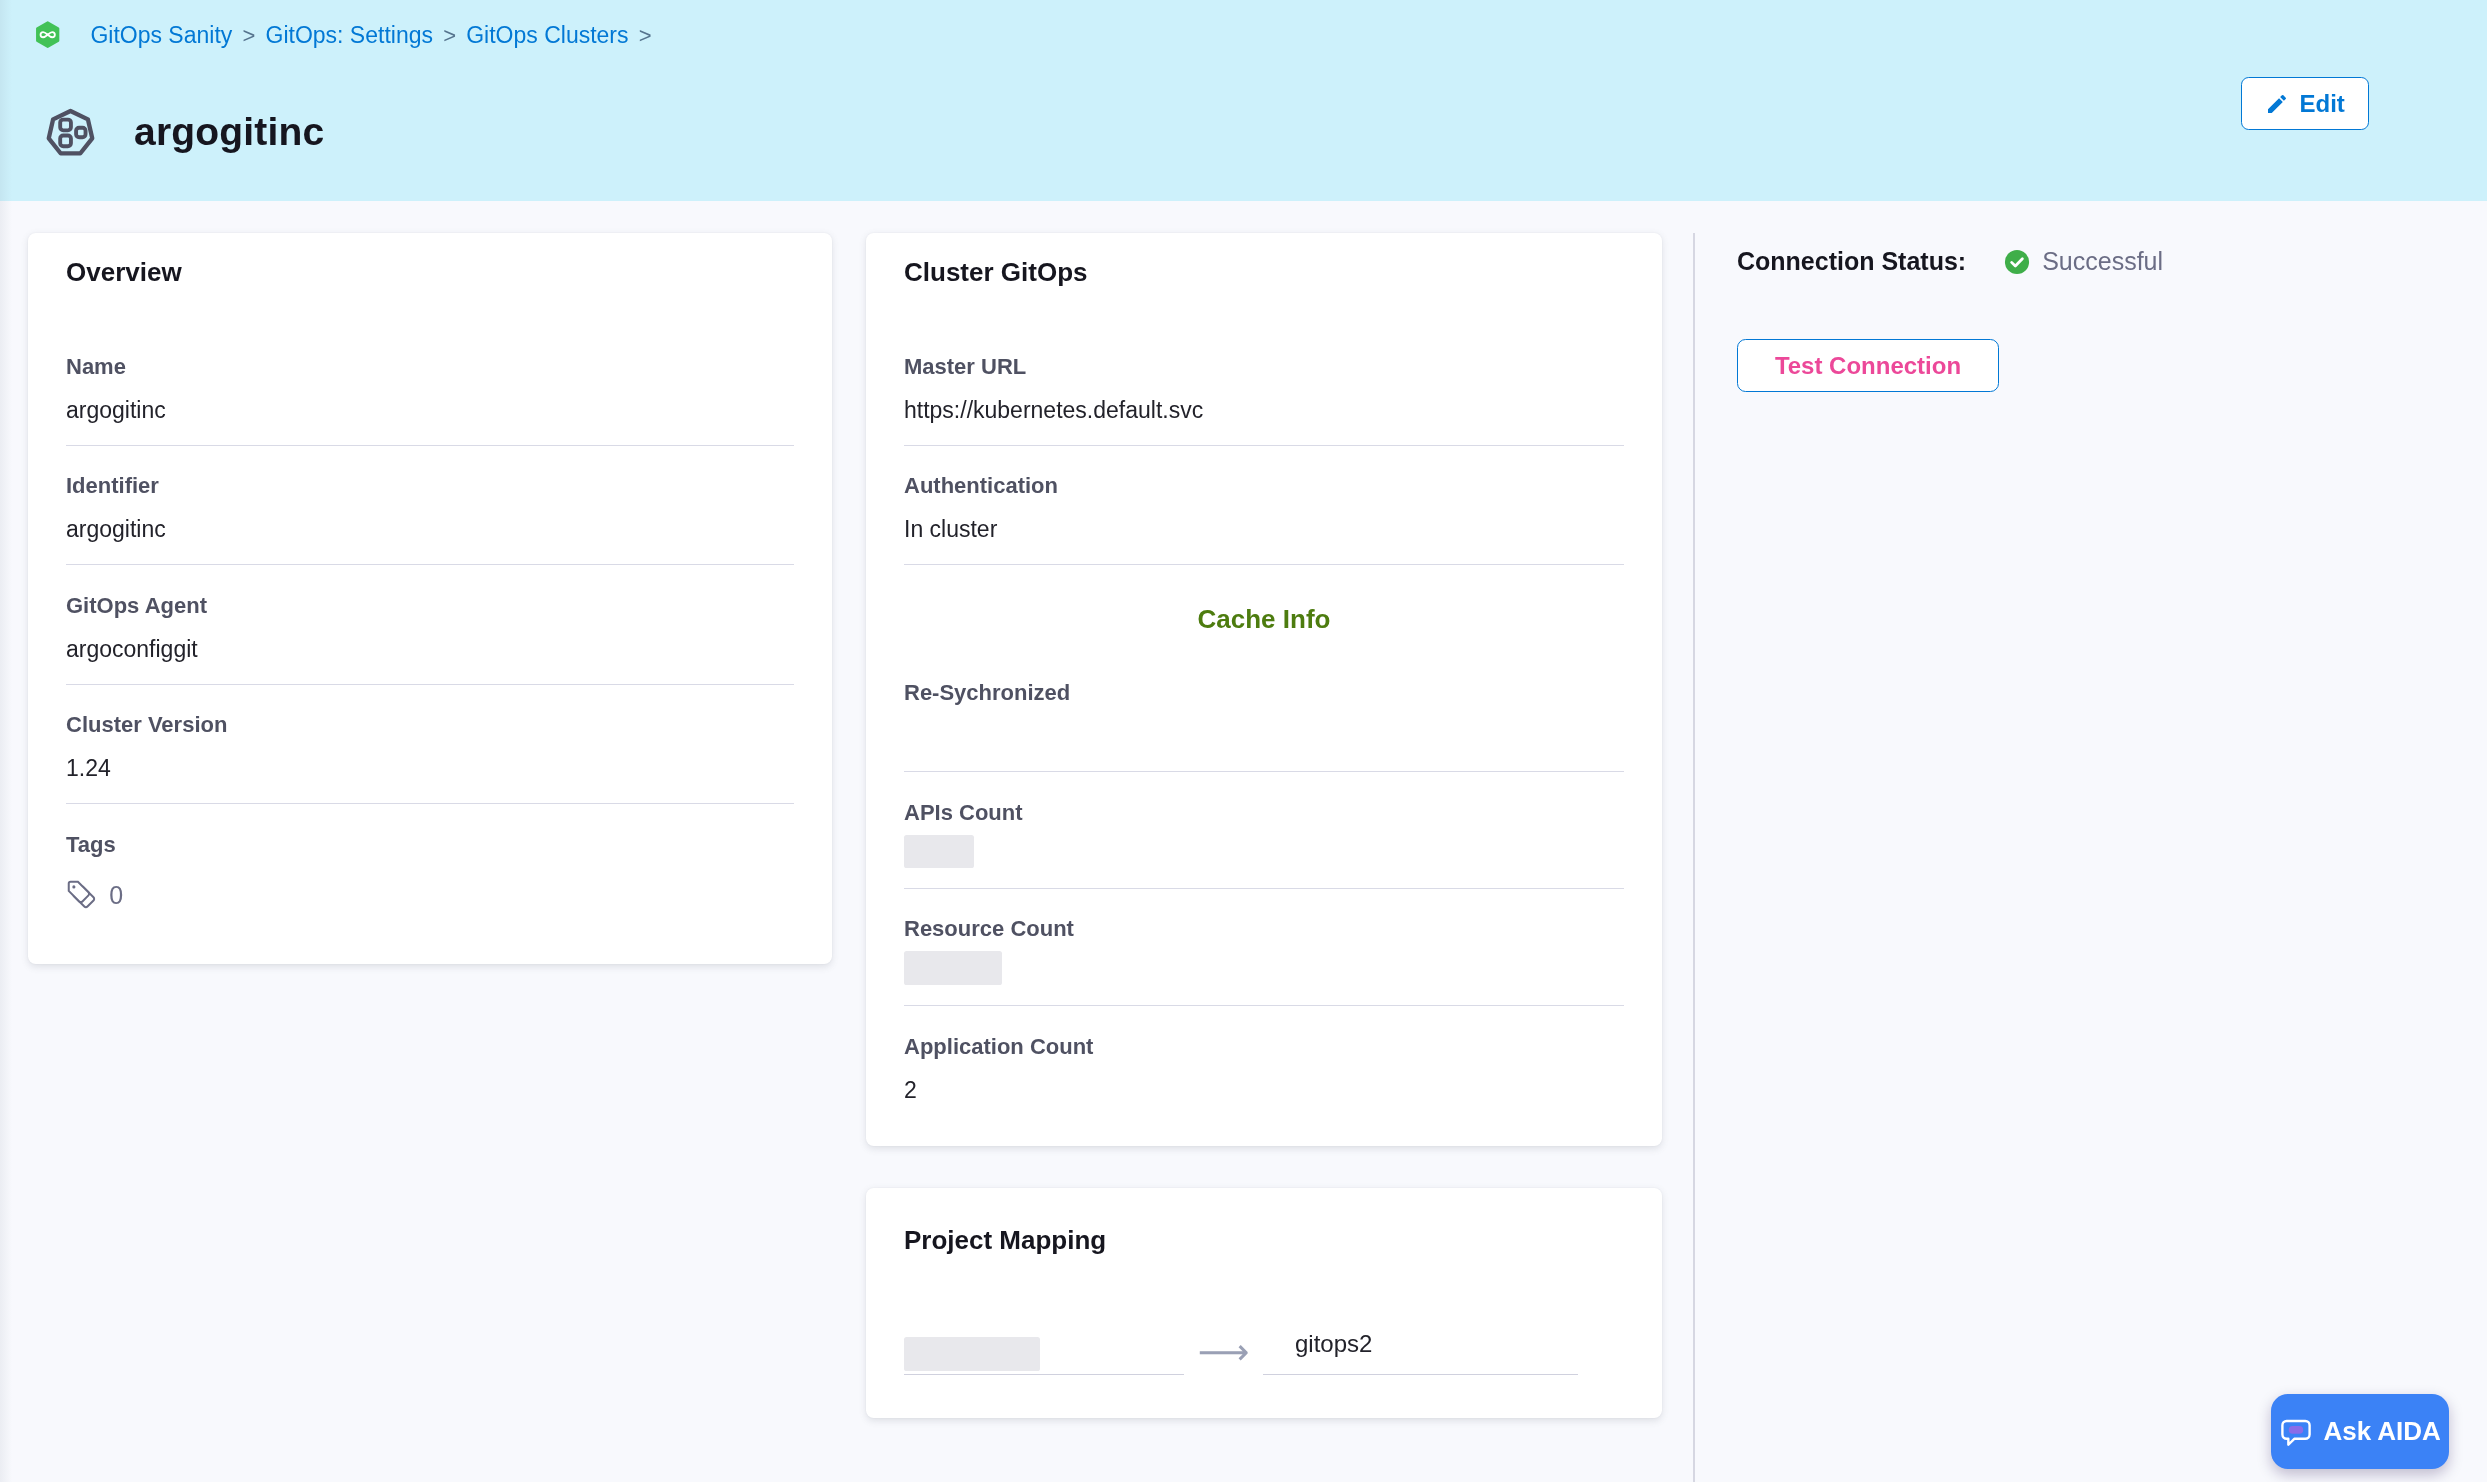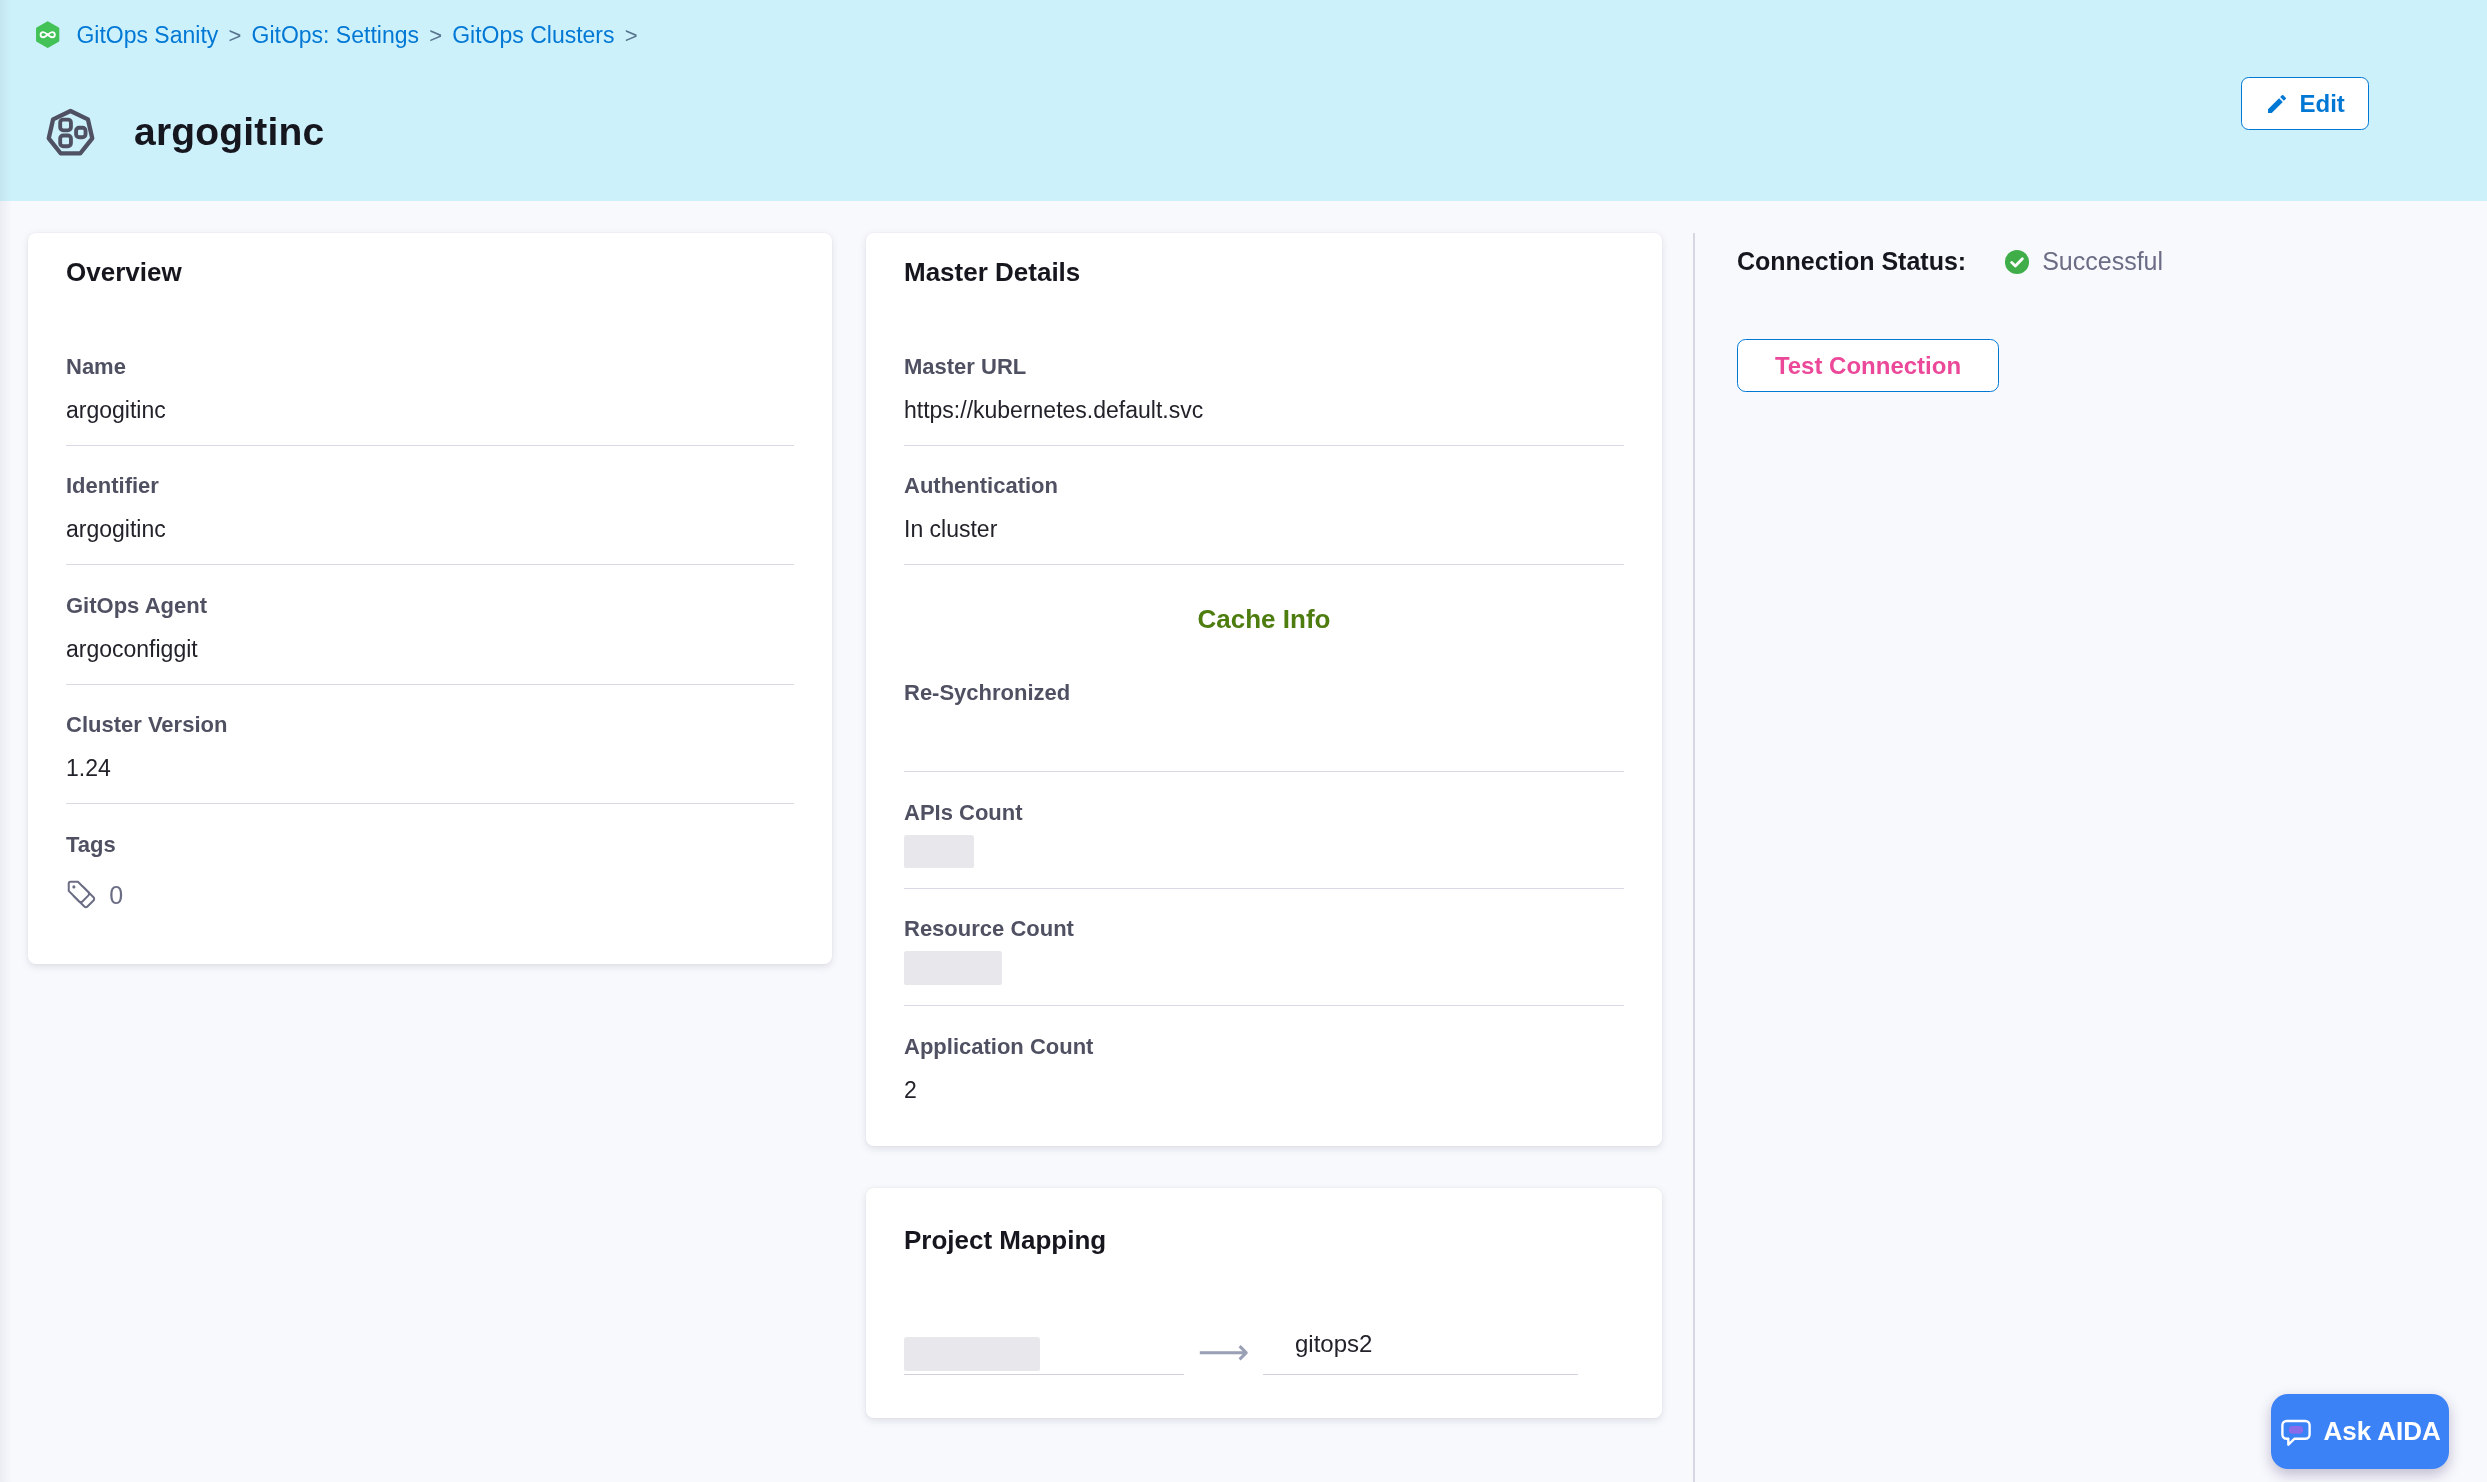--- a/index.html
+++ b/index.html
@@ -10,21 +10,21 @@
     -webkit-font-smoothing:antialiased;
   }
   
   .left-edge-shade{position:absolute;left:0;top:0;bottom:0;width:12px;
     background:linear-gradient(to right, rgba(120,130,150,0.10), rgba(120,130,150,0));pointer-events:none;z-index:50;}
 
   
   .header-band{position:absolute;left:0;top:0;width:100%;height:201px;background:#cdf1fb;}
   .breadcrumb{position:absolute;left:34px;top:20.6px;display:flex;align-items:center;font-size:23px;line-height:29px;}
   .breadcrumb .crumb{color:#0278d5;text-decoration:none;cursor:pointer;margin:0 5.1px;}
-  .breadcrumb .crumb:first-of-type{margin-left:15px;}
+  .breadcrumb .crumb:first-of-type{margin-left:29px;}
   .crumb-sep{color:#56748e;font-size:22px;margin:0 5.1px;font-weight:400;}
   .gitops-logo{width:27.4px;height:27.4px;flex:0 0 auto;display:block;}
 
   .title-row{position:absolute;left:43px;top:84px;display:flex;align-items:center;}
   .cluster-icon{width:55px;height:55px;display:block;}
   .page-title{margin-left:36px;font-size:39px;font-weight:700;color:#16161f;letter-spacing:0.2px;}
 
   .edit-btn{position:absolute;left:2241px;top:77px;width:128px;height:53px;box-sizing:border-box;
     background:#ffffff;border:1.7px solid #0278d5;border-radius:7.7px;
     display:flex;align-items:center;justify-content:center;gap:10.3px;cursor:pointer;
@@ -151,21 +151,21 @@
         </g>
         <path d="M3 13 V5 a2 2 0 0 1 2-2 h8 l11.5 11.5 a2.4 2.4 0 0 1 0 3.4 L17.9 24.5 a2.4 2.4 0 0 1 -3.4 0 Z" fill="#ffffff" stroke="#6b6d85" stroke-width="2.2"></path>
         <circle cx="8.6" cy="8.6" r="1.7" fill="#6b6d85"></circle>
       </svg>
       <span class="tag-count">0</span>
     </div>
   </div>
 </section>
 
 <section class="card" id="details-card">
-  <div class="card-title">Master Details</div>
+  <div class="card-title">Cluster GitOps</div>
 
   <div class="field first">
     <div class="field-label">Master URL</div>
     <div class="field-value">https://kubernetes.default.svc</div>
   </div>
   <div class="field">
     <div class="field-label">Authentication</div>
     <div class="field-value">In cluster</div>
   </div>
 

